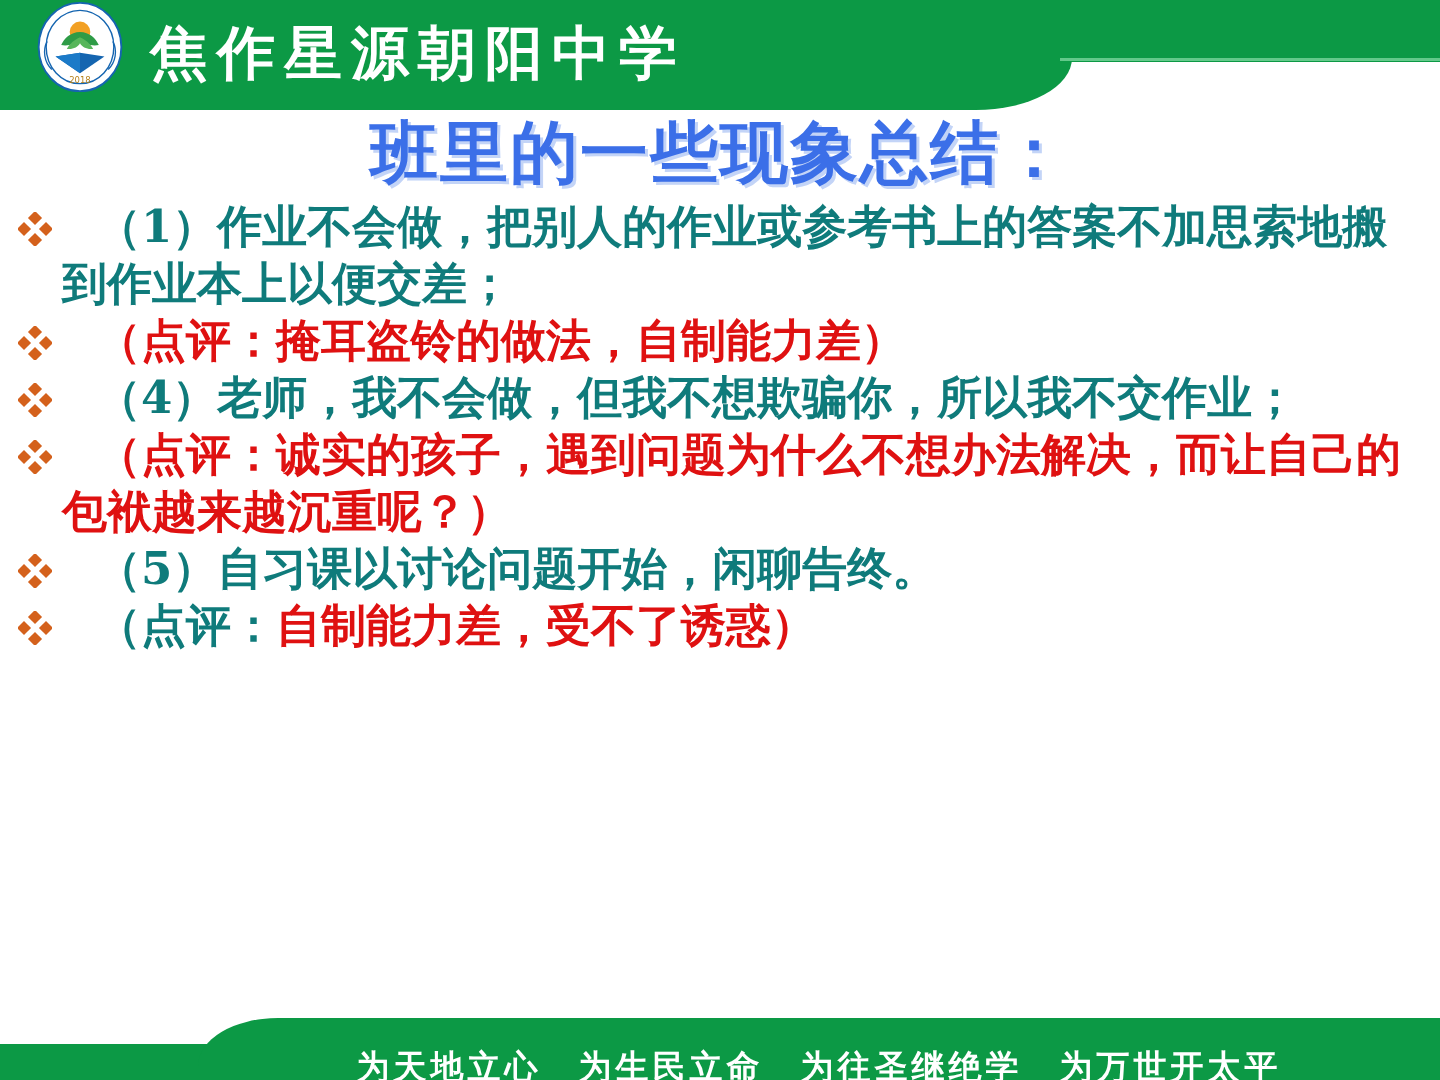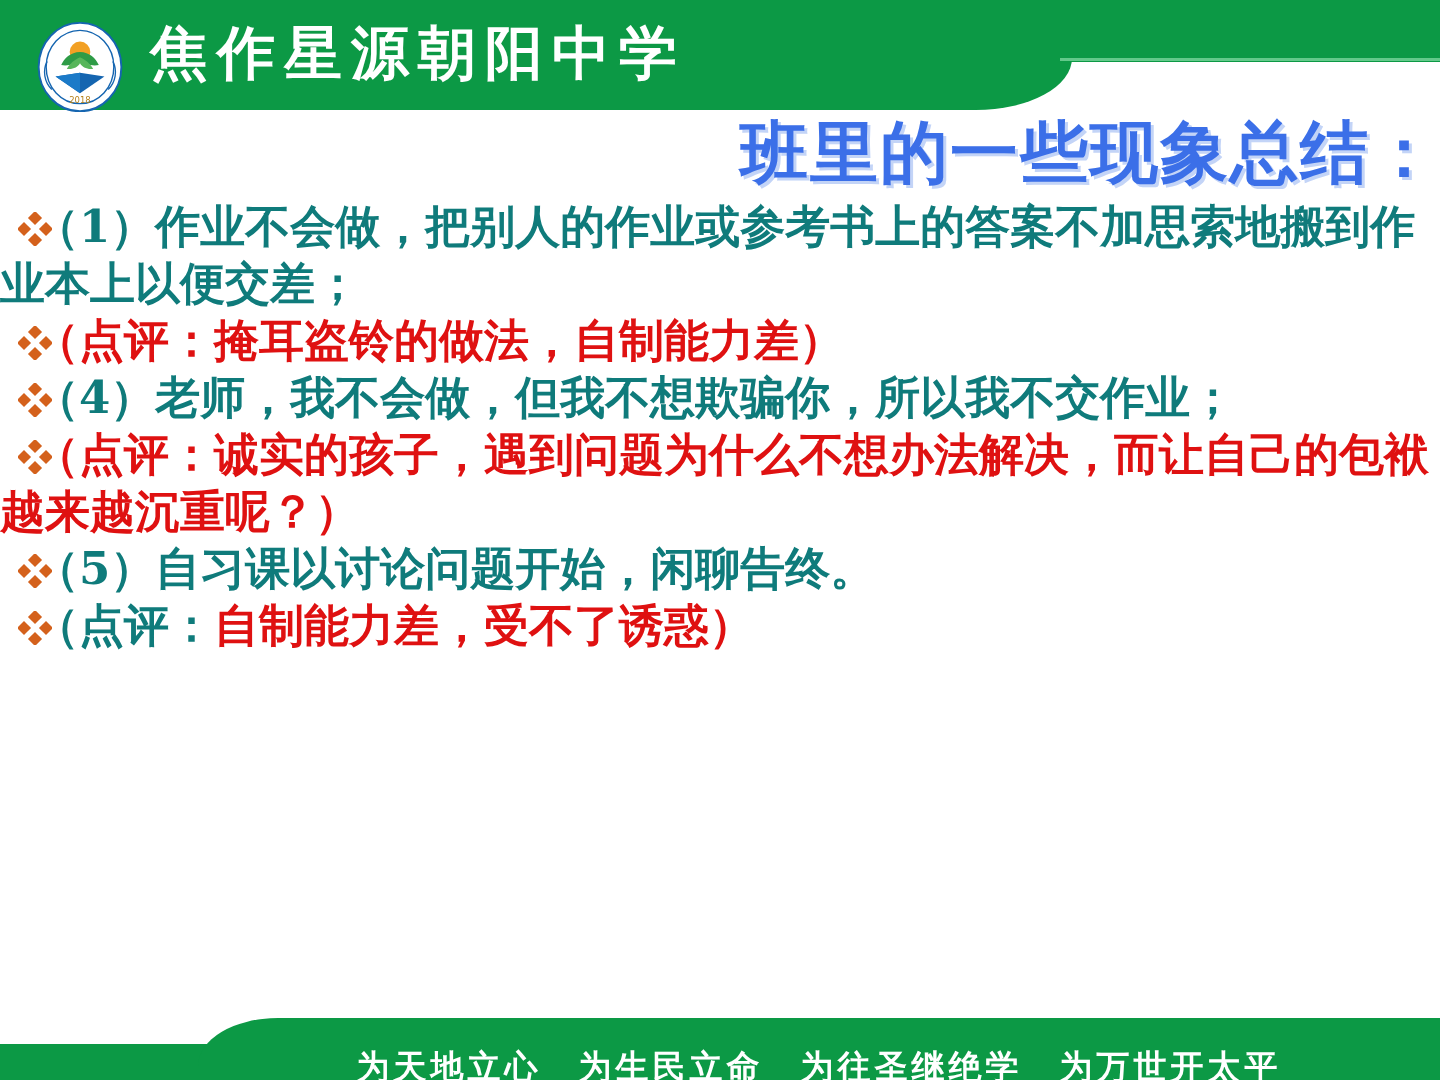--- a/index.html
+++ b/index.html
@@ -42,21 +42,21 @@
     left: 1060px;
     top: 58px;
     width: 380px;
     height: 3px;
     background: #63C98A;
   }
 
   .logo {
     position: absolute;
     left: 33px;
-    top: 20px;
+    top: 0;
     width: 94px;
     height: 94px;
   }
   .school-name {
     position: absolute;
     left: 150px;
     top: 16px;
     height: 76px;
     line-height: 76px;
     font-size: 58px;
@@ -67,40 +67,41 @@
     font-family: Liberation Serif, serif;
     text-align: center;
   }
 
   
   .title {
     position: absolute;
     left: 0;
     top: 110px;
     width: 1440px;
-    text-align: right;
+    text-align: center;
     font-size: 68px;
     font-weight: bold;
     line-height: 84px;
     color: #3B6FE8;
     letter-spacing: 2px;
     text-shadow: 3px 3px 0 #c3d4f7;
     font-family: "DejaVu Serif", "Liberation Serif", serif;
     white-space: nowrap;
   }
 
   
   .body-list {
     position: absolute;
     left: 0;
     top: 198px;
     width: 1440px;
   }
   .bullet-row {
     position: relative;
+    padding-left: 62px;
     padding-right: 8px;
     margin: 0;
   }
   .bullet-mark {
     position: absolute;
     left: 18px;
     top: 14px;
     width: 34px;
     height: 34px;
   }

